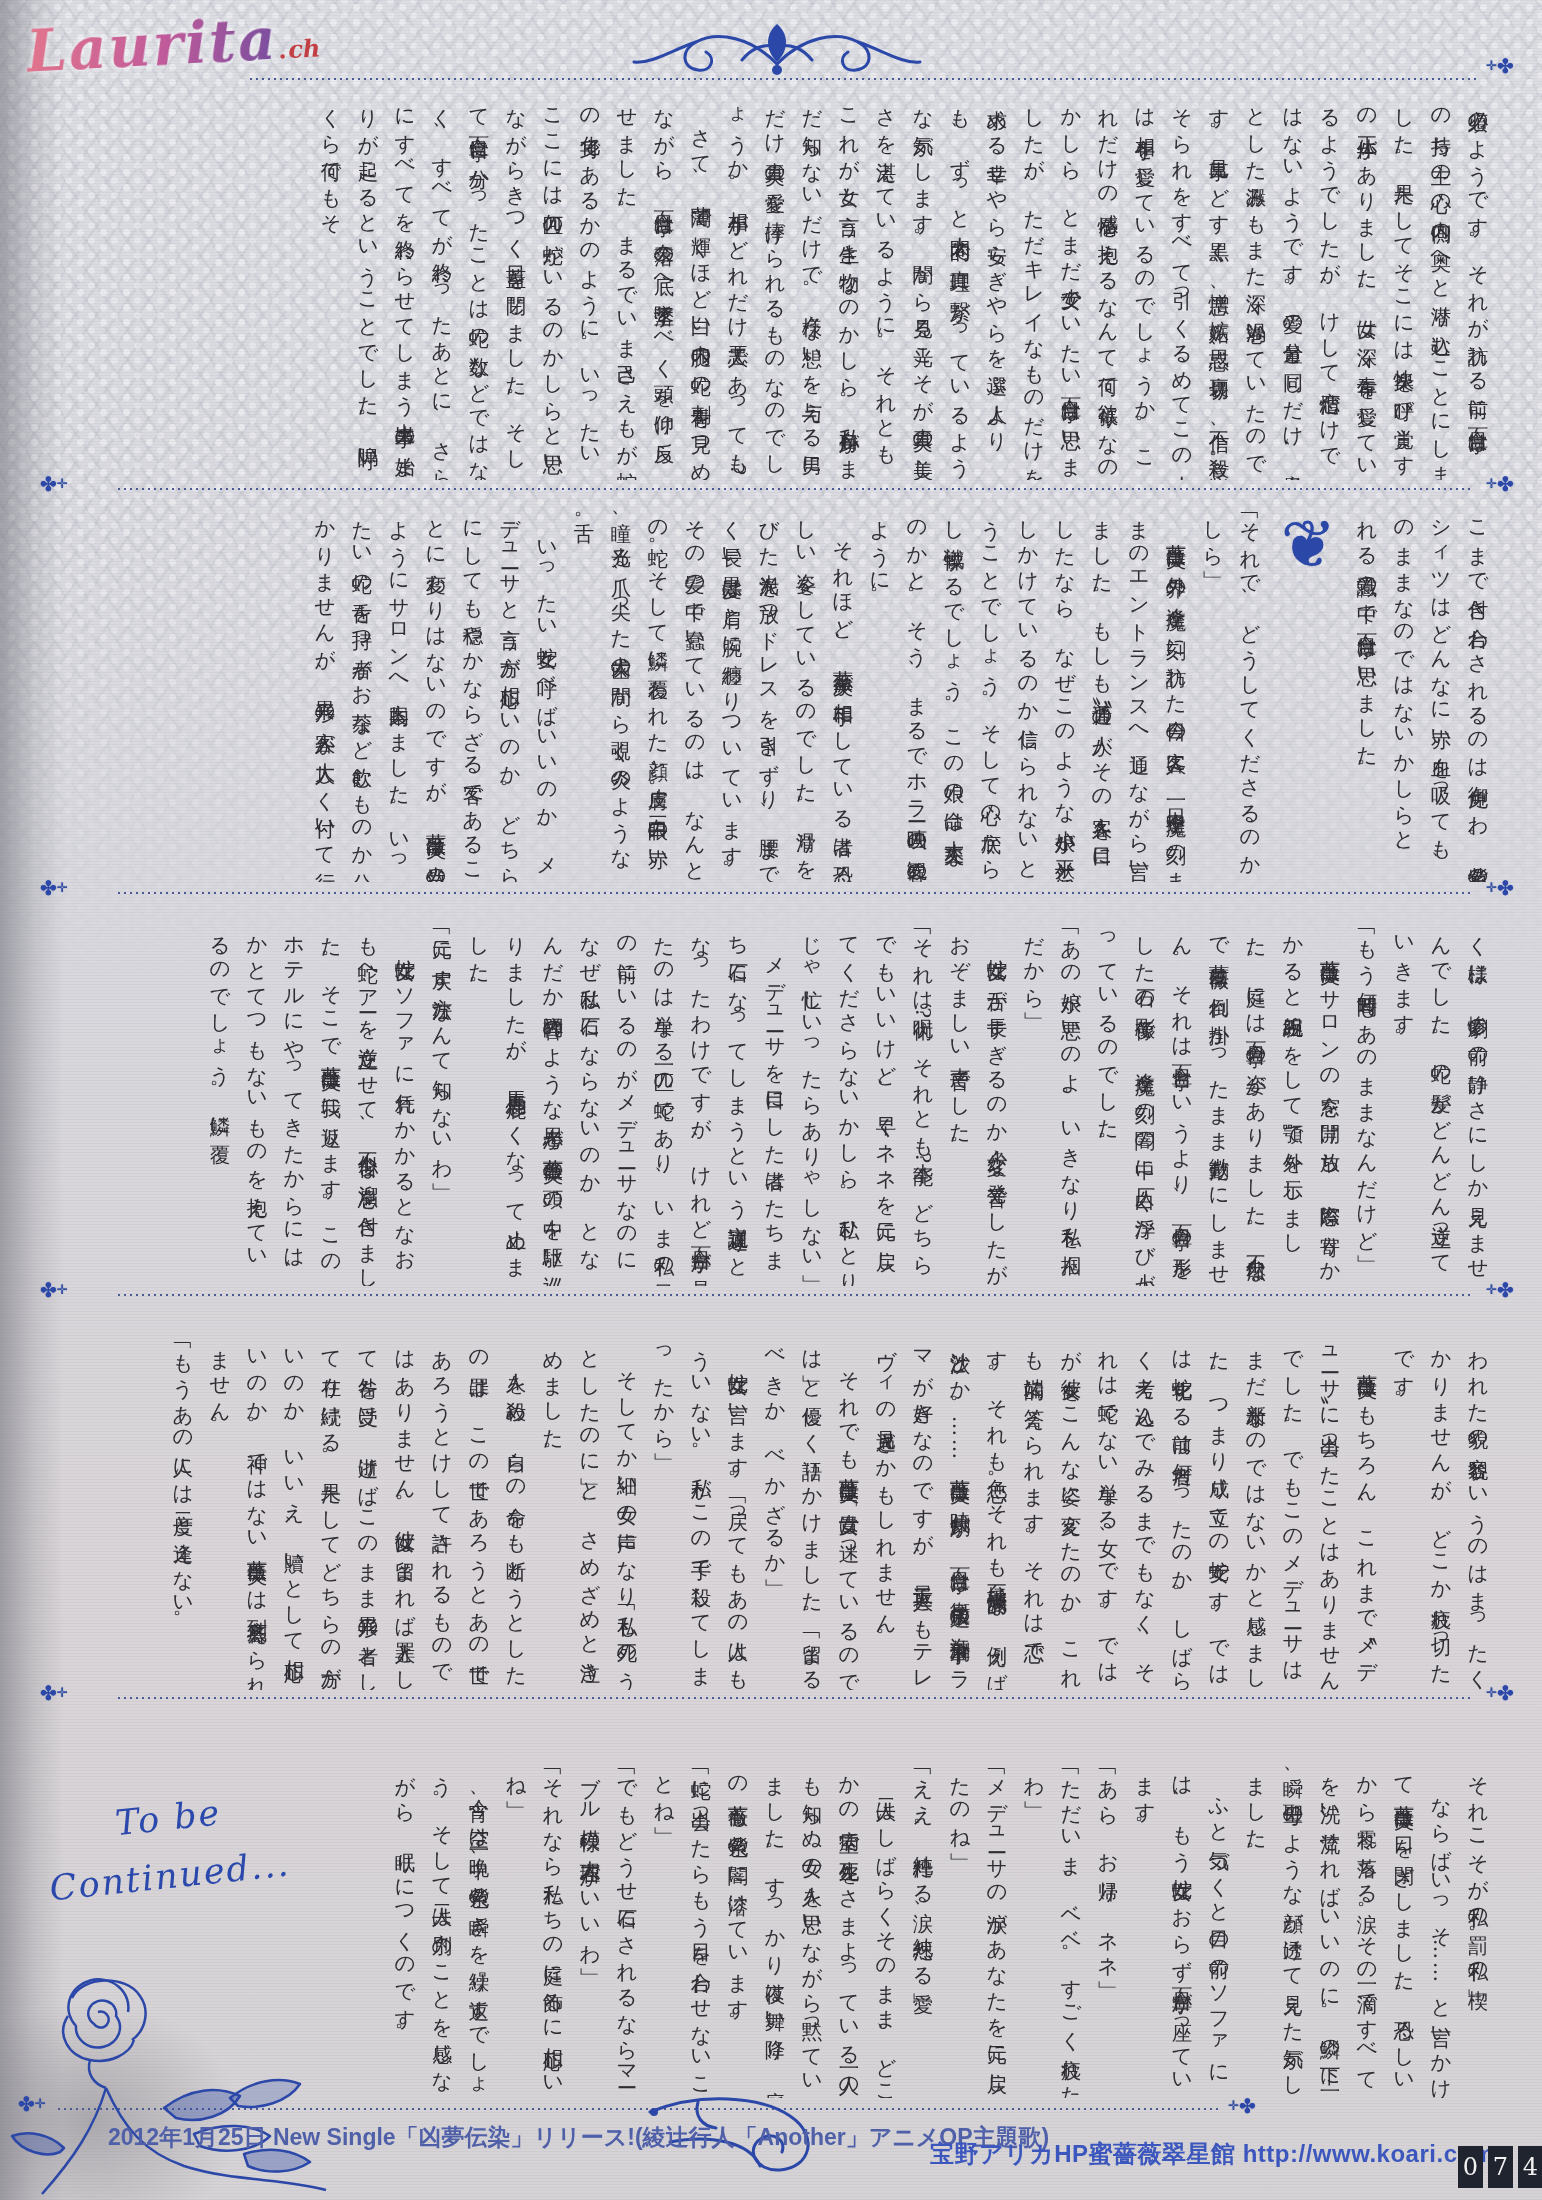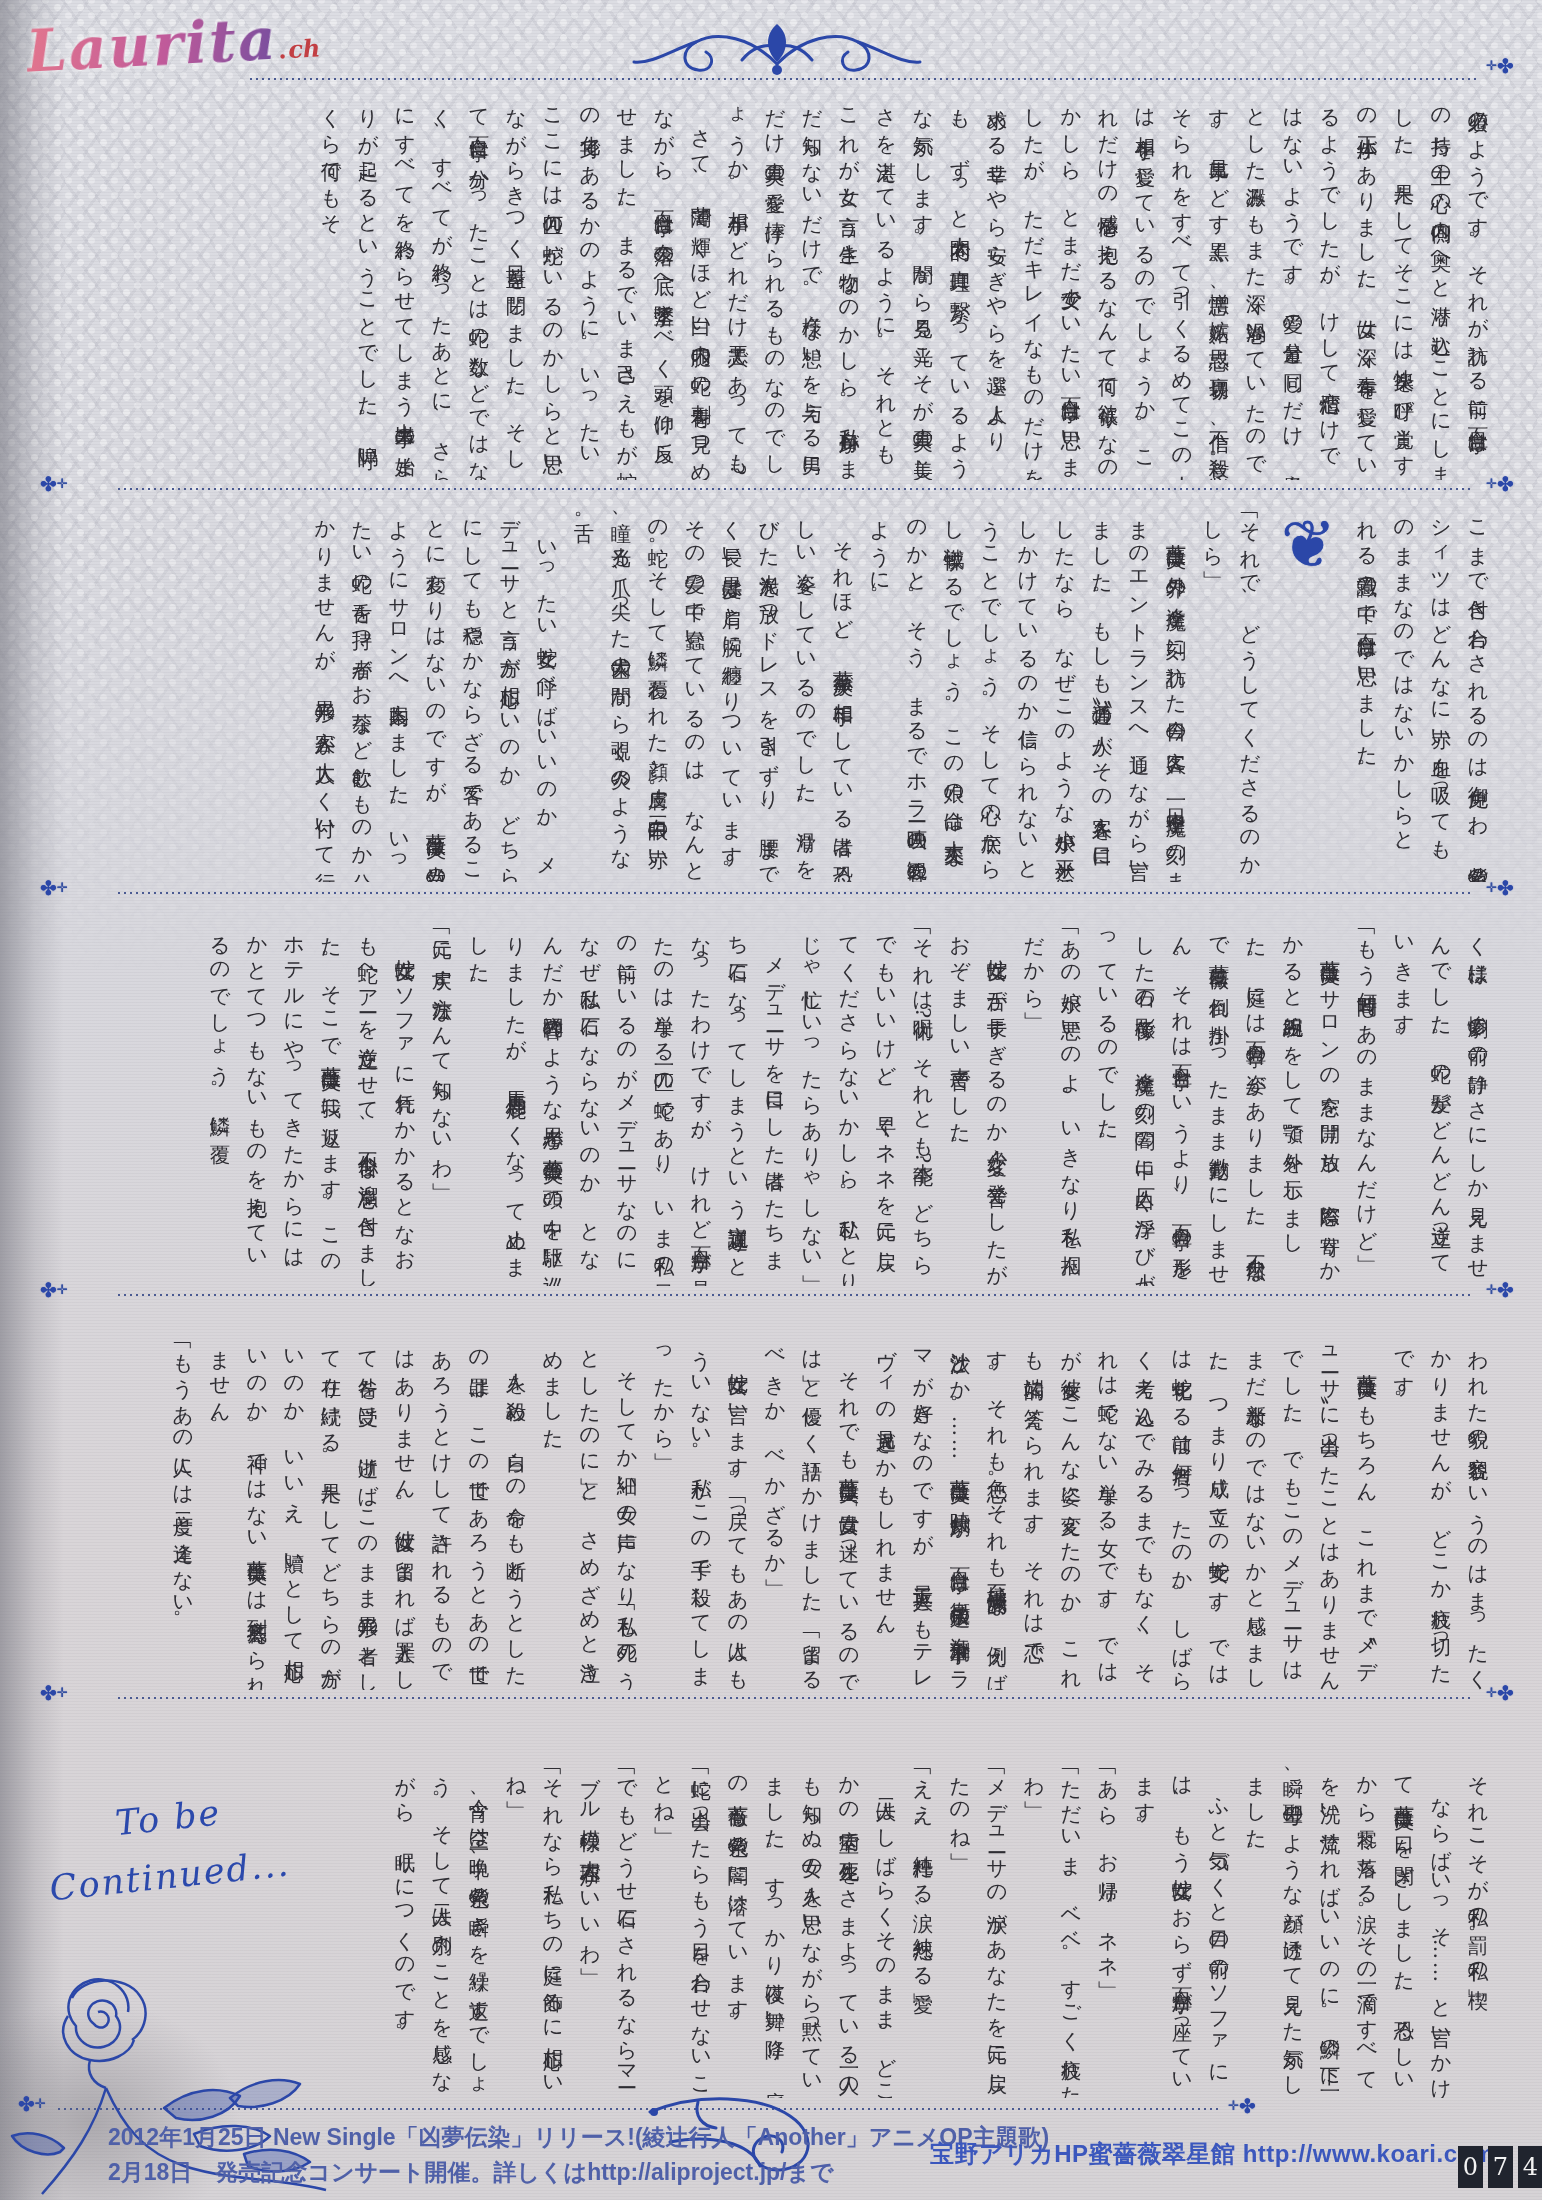--- a/index.html
+++ b/index.html
@@ -179,21 +179,20 @@
     <g fill="none" stroke="#2b47a8" stroke-width="3" stroke-linecap="round">
       <path d="M10 30 C60 10 120 14 150 34 C180 54 170 86 140 88 C116 90 104 66 122 56 C134 50 146 58 142 70"></path>
       <path d="M30 60 C70 52 110 60 120 84"></path>
       <path d="M58 20 C54 34 62 44 76 46"></path>
     </g>
     <circle cx="14" cy="30" r="4" fill="#2b47a8"></circle>
   </svg>
 
   <div class="release">
     <div>2012年1月25日 New Single「凶夢伝染」リリース!(綾辻行人「Another」アニメOP主題歌)</div>
-    <div>2月18日　発売記念コンサート開催。詳しくはhttp://aliproject.jp/まで</div>
   </div>
   <div class="site">宝野アリカHP蜜薔薇翠星館 http://www.koari.com</div>
 
   <div class="pageno">
     <span class="digit">0</span>
     <span class="digit">7</span>
     <span class="digit">4</span>
   </div>
 </div>
 

